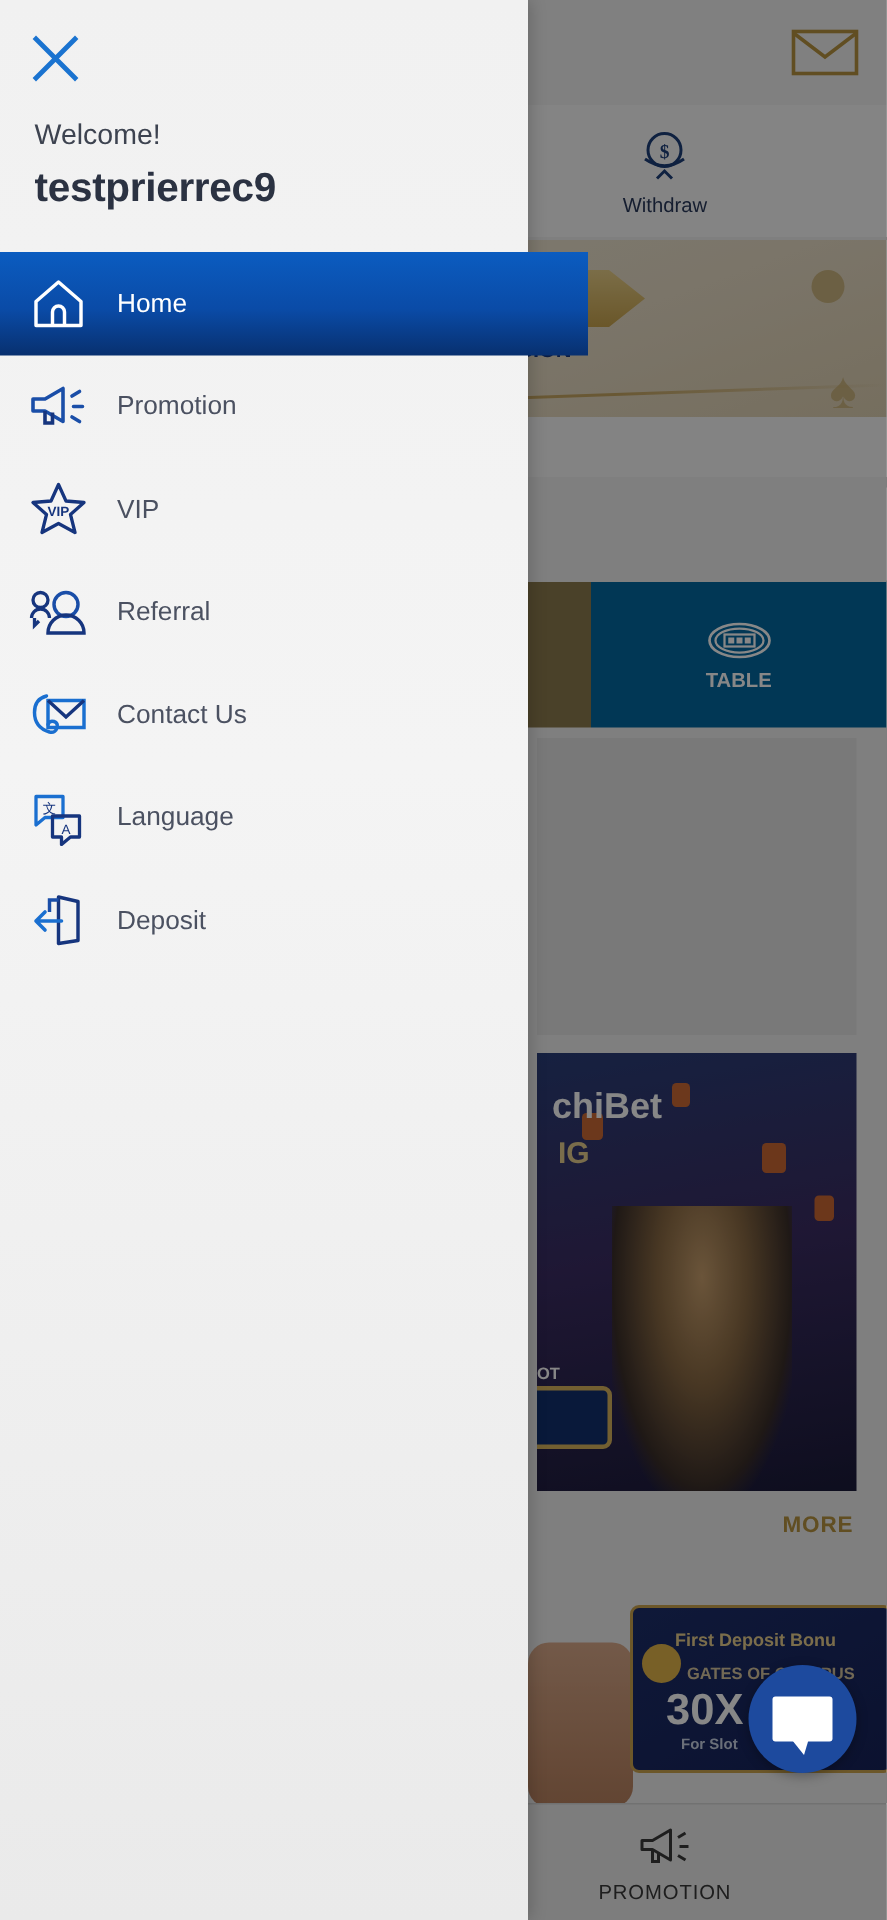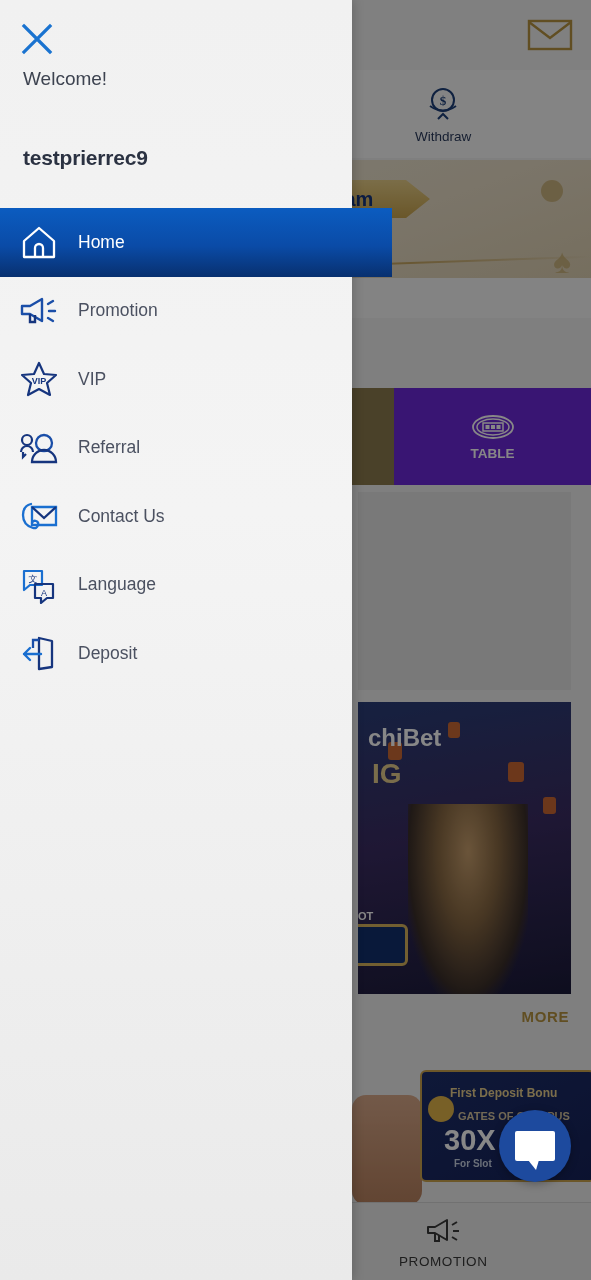--- a/index.html
+++ b/index.html
@@ -69,36 +69,36 @@
   .pr-item { display: flex; align-items: center; gap: 10px; position: relative; z-index: 2; }
   .pr-txt { font-size: 15.5px; color: #3a3a3a; letter-spacing: .4px; white-space: nowrap; }
   .trophy { width: 34px; height: 34px; border-radius: 50%; background: #1d4a9e;
             display: flex; align-items: center; justify-content: center; }
 
   .bg-tabs {
     position: absolute; top: 388px; left: 0; width: 591px; height: 97px; display: flex;
   }
   .gtab { flex: 1; display: flex; flex-direction: column; align-items: center;
           justify-content: center; gap: 4px; background: #8d7c4e; }
-  .gtab.sel { background: #6d28d9; }
+  .gtab.sel { background: #0369a1; }
   .gtab-lbl { font-size: 13.5px; font-weight: bold; color: #16357e; text-align: center; line-height: 1.15; }
   .gtab.sel .gtab-lbl { color: #ffffff; }
 
   .bg-placeholder {
     position: absolute; top: 492px; left: 358px; width: 213px; height: 198px;
     background: #e5e5e5;
   }
   .bg-card {
     position: absolute; top: 702px; left: 358px; width: 213px; height: 292px;
     background: linear-gradient(170deg,#2b3f7a 0%,#3b2d63 45%,#1b1b3a 100%);
     overflow: hidden;
   }
   .bg-card .ct1 { position: absolute; left: 10px; top: 22px; font-size: 24px;
                   font-weight: bold; color: #fff; white-space: nowrap; }
-  .bg-card .ct2 { position: absolute; left: 14px; top: 56px; font-size: 28px;
+  .bg-card .ct2 { position: absolute; left: 14px; top: 56px; font-size: 20px;
                   font-weight: bold; color: #e6cf8e; white-space: nowrap; }
   .lant { position: absolute; border-radius: 3px; background: #e8732a; opacity: .85; }
   .girl { position: absolute; left: 50px; bottom: 0; width: 120px; height: 190px;
           background: radial-gradient(ellipse at 50% 25%, #c9a06e 0%, #8a6a44 35%, #3b2f2a 70%, transparent 80%); }
   .badge-slot { position: absolute; left: 0px; top: 208px; font-size: 11px;
                 font-weight: bold; color: #fff; }
   .badge-box { position: absolute; left: -6px; top: 222px; width: 56px; height: 42px;
                border: 3px solid #d8b45e; border-radius: 6px; background: #12306e; }
   .more-lnk { position: absolute; top: 1008px; right: 22px; font-size: 15px;
               font-weight: bold; color: #b79440; letter-spacing: .6px; }
@@ -142,26 +142,26 @@
                    border-top: 10px solid #fff; }
 
   
   #drawer {
     position: absolute; top: 0; left: 0; width: 352px; height: 1280px;
     background: linear-gradient(180deg,#f1f1f1 0%,#f4f4f4 40%,#eaeaea 100%);
     z-index: 100; box-shadow: 2px 0 10px rgba(0,0,0,.18);
   }
   .close-btn { position: absolute; top: 22px; left: 20px; width: 34px; height: 34px;
                cursor: pointer; }
-  .welcome { position: absolute; top: 68px; left: 23px; font-size: 19px;
+  .welcome { position: absolute; top: 80px; left: 23px; font-size: 19px;
              color: #3d4350; font-weight: 300; }
-  .uname { position: absolute; top: 110px; left: 23px; font-size: 21px;
-           font-weight: bold; color: #2b3242; letter-spacing: -.2px; margin-top: 36px; }
-
-  .menu { position: absolute; top: 168px; left: 0; width: 392px; margin-top: 40px; }
+  .uname { position: absolute; top: 110px; left: 23px; font-size: 27px;
+           font-weight: bold; color: #2b3242; letter-spacing: -.2px; }
+
+  .menu { position: absolute; top: 168px; left: 0; width: 392px; }
   .mi { position: relative; display: flex; align-items: center; height: 68.5px;
         cursor: pointer; }
   .mi.active {
     background: linear-gradient(180deg,#0b5cc0 0%,#0a4ba7 55%,#08306f 100%);
   }
   .mi-ico { width: 78px; display: flex; align-items: center; justify-content: center; }
   .mi-lbl { font-size: 17.5px; color: #4b5161; }
   .mi.active .mi-lbl { color: #ffffff; }
   .mi-chev { position: absolute; right: 24px; top: 50%; transform: translateY(-50%); }
 </style>

